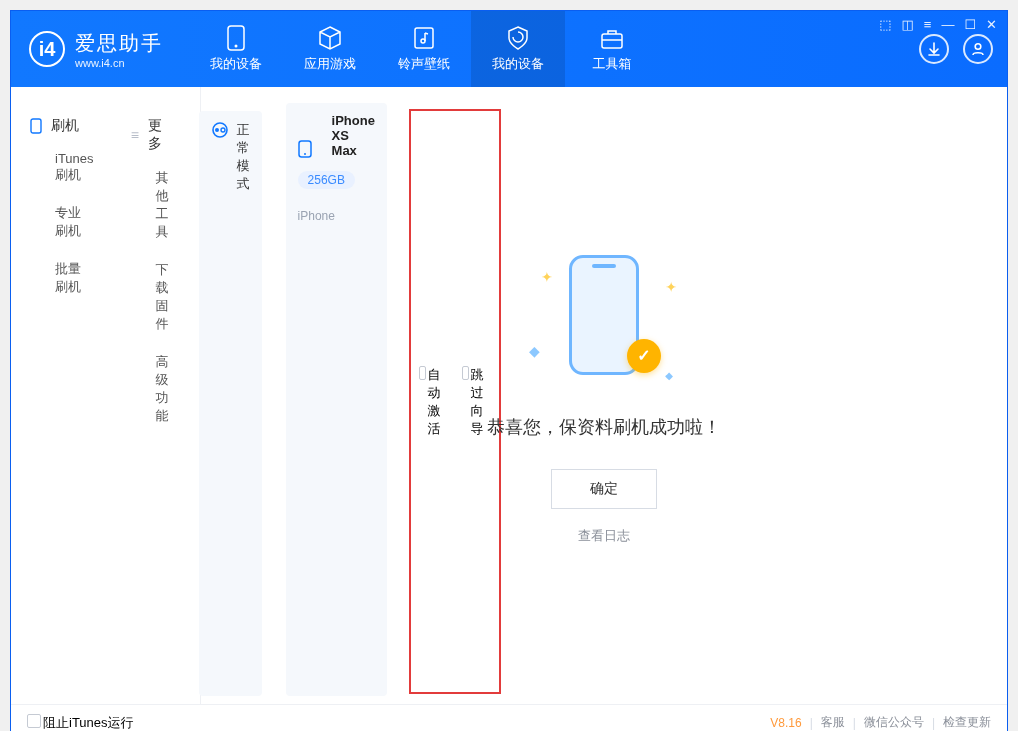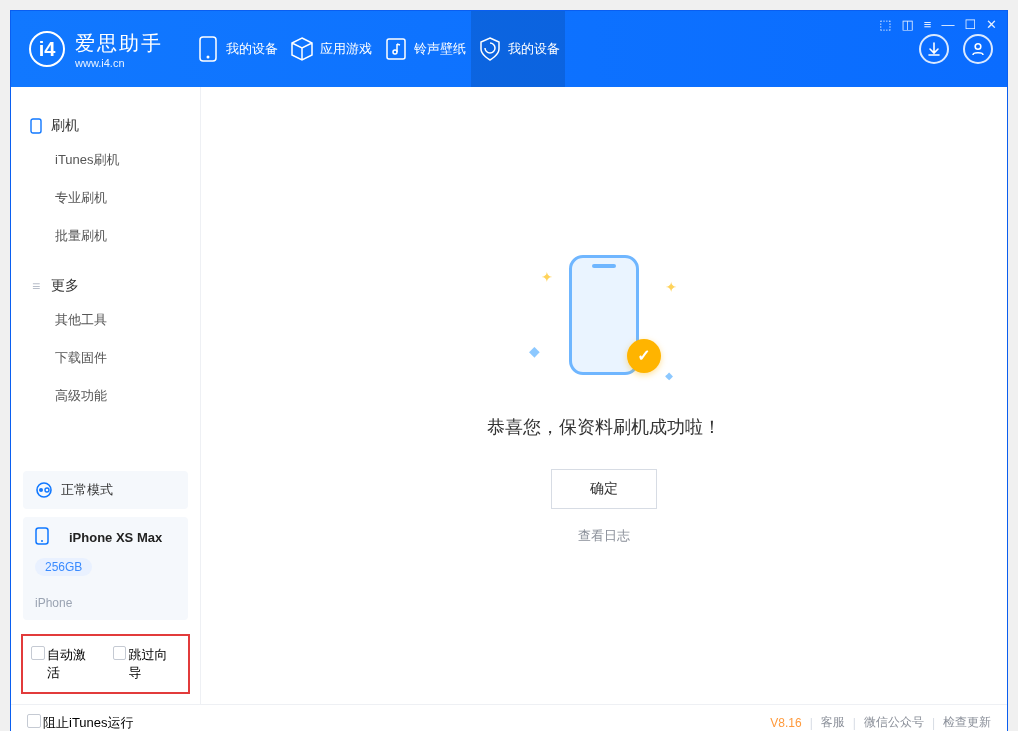--- a/index.html
+++ b/index.html
@@ -4,35 +4,35 @@
 <style>
 *{box-sizing:border-box;margin:0;padding:0;font-family:"Microsoft YaHei","PingFang SC",Arial,sans-serif}
 body{background:#f0f0f0;display:flex;justify-content:center;align-items:flex-start;padding:10px}
 .window{width:1018px;height:731px;background:#fff;border:1px solid #0a5ef0;display:flex;flex-direction:column;position:relative}
 .titlebar{height:76px;background:linear-gradient(to right,#1178ff 0%,#0a6cff 100%);display:flex;align-items:stretch;color:#fff}
 .logo-area{display:flex;align-items:center;padding:0 18px;gap:10px}
 .logo-circle{width:36px;height:36px;border:2px solid #fff;border-radius:50%;display:flex;align-items:center;justify-content:center;font-weight:bold;font-size:20px}
 .logo-text .brand{font-size:20px;font-weight:500;letter-spacing:2px}
 .logo-text .url{font-size:11px;opacity:.9}
 .tabs{display:flex;align-items:stretch;margin-left:8px}
-.tab{width:94px;display:flex;flex-direction:row;align-items:center;justify-content:center;gap:4px;font-size:13px;cursor:pointer}
+.tab{width:94px;display:flex;flex-direction:column;align-items:center;justify-content:center;gap:4px;font-size:13px;cursor:pointer}
 .tab.active{background:rgba(0,0,0,.12)}
 .tab .ticon{width:28px;height:26px;display:flex;align-items:center;justify-content:center}
 .title-right{margin-left:auto;display:flex;align-items:center;padding-right:14px;gap:14px}
 .win-btns{position:absolute;top:6px;right:10px;display:flex;gap:10px;color:#fff;font-size:13px}
 .win-btns span{cursor:pointer;opacity:.9}
 .body{flex:1;display:flex;min-height:0}
-.sidebar{width:190px;border-right:1px solid #eef0f4;display:flex;flex-direction:column;padding-top:16px}
+.sidebar{width:190px;border-right:1px solid #eef0f4;display:flex;flex-direction:row;padding-top:16px}
 .side-group{padding:8px 0}
 .side-header{display:flex;align-items:center;gap:8px;padding:6px 18px;color:#333;font-size:14px;font-weight:500}
 .side-header .ghicon{width:14px;height:14px;display:flex;align-items:center;justify-content:center}
 .side-item{padding:10px 18px 10px 44px;font-size:13px;color:#555;cursor:pointer}
 .side-item.active{color:#1178ff}
 .side-spacer{flex:1}
-.device-box{margin:8px 12px;background:#f5f8fc;border-radius:4px;padding:10px 12px;font-size:13px;color:#333;display:flex;align-items:flex-end;gap:8px}
+.device-box{margin:8px 12px;background:#f5f8fc;border-radius:4px;padding:10px 12px;font-size:13px;color:#333;display:flex;align-items:flex-start;gap:8px}
 .device-box2{margin:0 12px 8px;background:#f5f8fc;border-radius:4px;padding:10px 12px;font-size:13px;color:#333}
 .device-box2 .dname{font-weight:600;color:#222}
 .device-box2 .cap{display:inline-block;margin-top:13px;background:#e9f1ff;color:#3a8bff;border-radius:10px;padding:2px 10px;font-size:12px}
 .device-box2 .dtype{margin-top:20px;color:#9aa3b2;font-size:12px}
 .red-box{border:2px solid #e23b3b;margin:6px 10px 10px;padding:10px 8px;display:flex;gap:14px;align-items:center}
 .chk{display:flex;align-items:flex-start;gap:2px;font-size:13px;color:#000000}
 .chk .box{width:14px;height:14px;border:1px solid #c5cad3;border-radius:2px}
 .main{flex:1;display:flex;flex-direction:column;align-items:center;justify-content:center;position:relative}
 .illus{width:150px;height:140px;position:relative;margin-bottom:28px}
 .phone{position:absolute;left:40px;top:8px;width:70px;height:120px;border:3px solid #6fb6ff;border-radius:14px;background:#eaf4ff}
@@ -104,20 +104,29 @@
       </div>
       <div class="tab active">
         <div class="ticon">
             <svg width="26" height="26" viewBox="0 0 26 26">
               <path d="M13 2 L22 6 L22 13 C22 19 13 24 13 24 C13 24 4 19 4 13 L4 6 Z" fill="none" stroke="#fff" stroke-width="1.5"></path>
               <path d="M13 7 A5 5 0 1 1 8 12" fill="none" stroke="#fff" stroke-width="1.5"></path>
             </svg>
           </div>
         <span>我的设备</span>
       </div>
+      <div class="tab">
+        <div class="ticon">
+            <svg width="26" height="24" viewBox="0 0 26 24">
+              <rect x="3" y="8" width="20" height="14" rx="2" fill="none" stroke="#fff" stroke-width="1.5"></rect>
+              <path d="M9 8 L9 5 L17 5 L17 8 M3 14 L23 14" stroke="#fff" stroke-width="1.5" fill="none"></path>
+            </svg>
+          </div>
+        <span>工具箱</span>
+      </div>
     </div>
     <div class="title-right">
       <div class="circle-btn">
           <svg width="16" height="16" viewBox="0 0 16 16">
             <path d="M8 2 L8 11 M4 8 L8 12 L12 8 M3 14 L13 14" stroke="#fff" stroke-width="1.6" fill="none" stroke-linecap="round"></path>
           </svg>
         </div>
       <div class="circle-btn">
           <svg width="16" height="16" viewBox="0 0 16 16">
             <circle cx="8" cy="5.5" r="2.8" stroke="#fff" stroke-width="1.6" fill="none"></circle>

